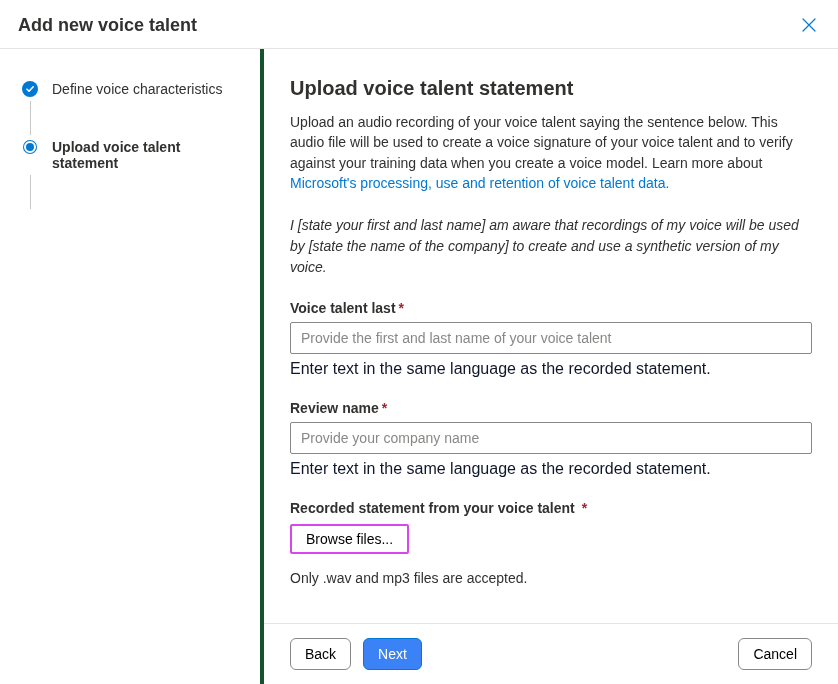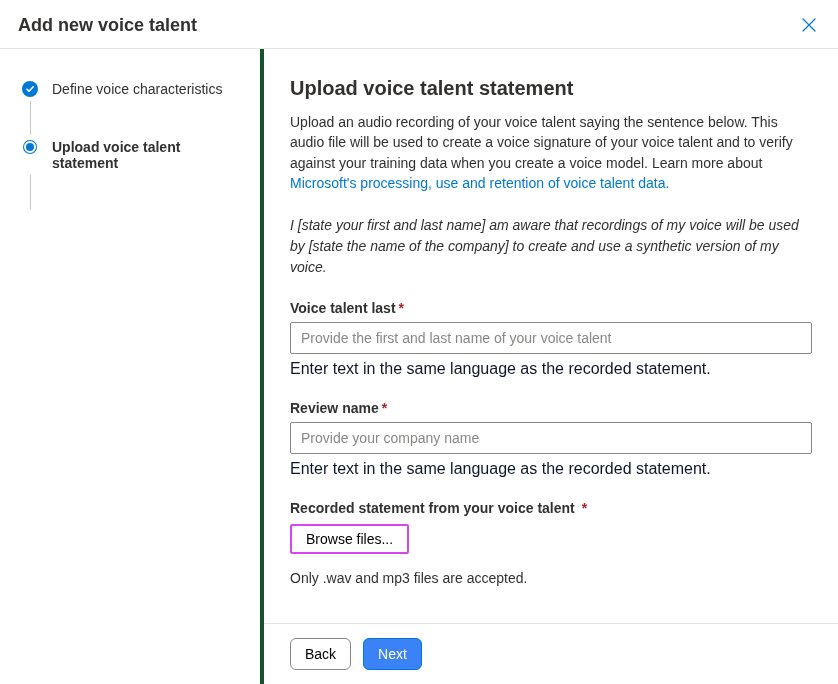--- a/index.html
+++ b/index.html
@@ -159,17 +159,20 @@
           </div>
           <p class="accepted">Only .wav and mp3 files are accepted.</p>
         </div>
       </div>
 
       <div class="footer">
         <div class="footer-left">
           <button class="btn">Back</button>
           <button class="btn primary">Next</button>
         </div>
+        <div class="footer-right">
+          <button class="btn">Cancel</button>
+        </div>
       </div>
     </main>
 
   </div>
 </div>
 
 </body></html>

